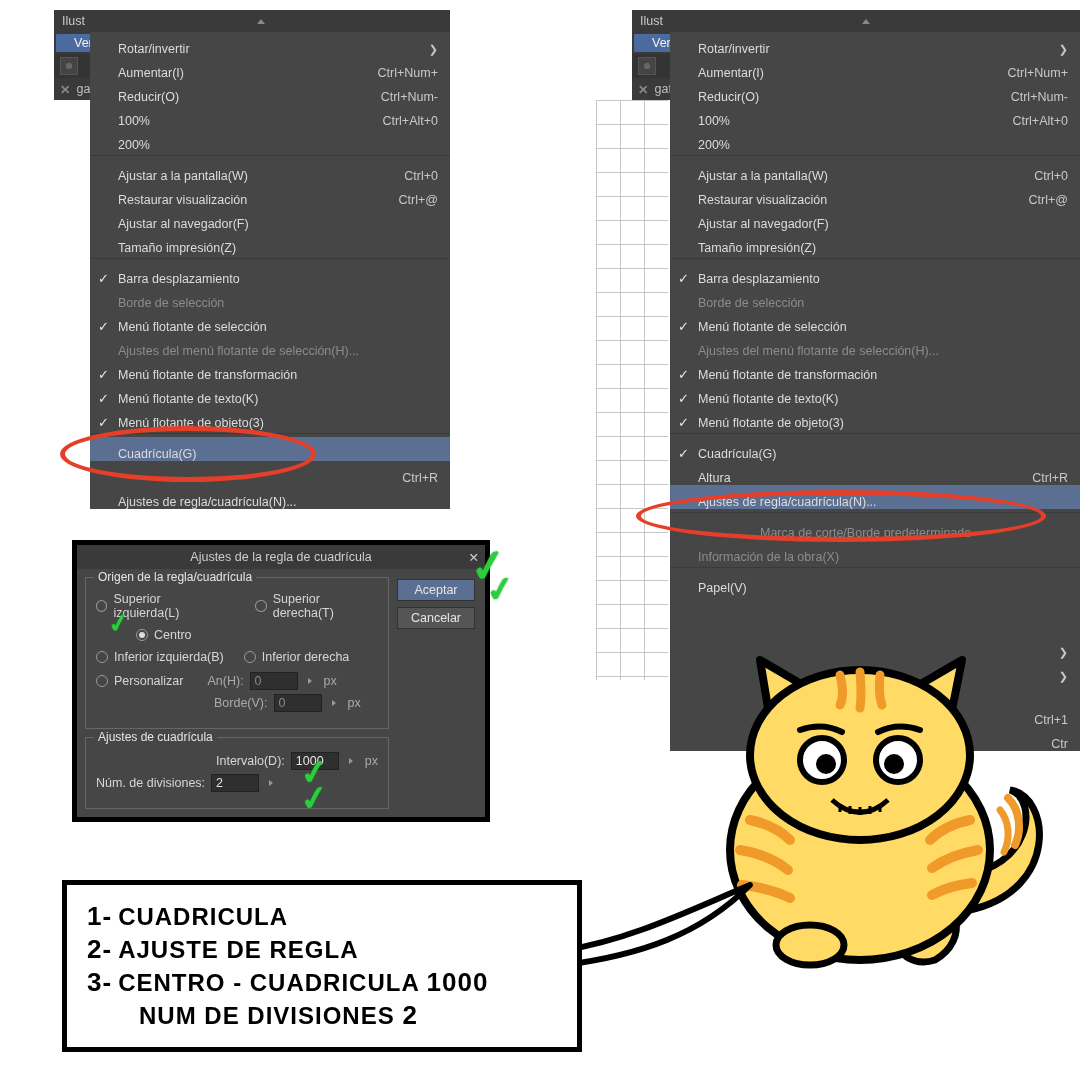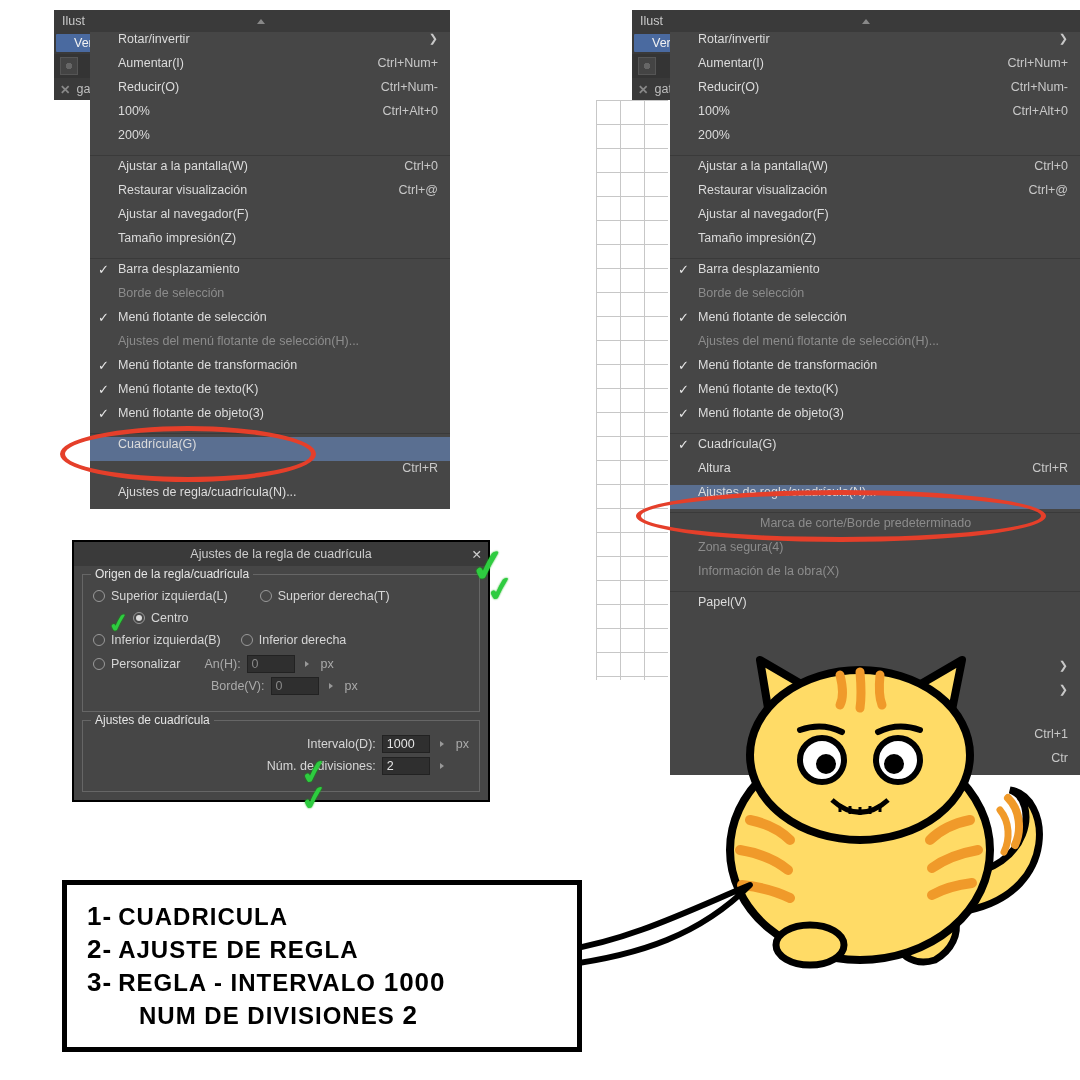--- a/index.html
+++ b/index.html
@@ -59,21 +59,21 @@
     height: 22px; display: flex; align-items: center;
     padding: 0 6px; background: #3a3a3a; color: #bfbfbf; gap: 6px;
   }
   .filetab .x { color: #888; font-weight: bold; }
   
   .menu {
     background: #464646;
     color: #dcdcdc;
   }
   .menuitem {
-    display: flex; align-items: flex-start;
+    display: flex; align-items: flex-end;
     height: 24px;
     padding: 0 12px 0 28px;
     position: relative;
     white-space: nowrap;
   }
   .menuitem.sel { background: #5a6f91; }
   .menuitem.dis { color: #8c8c8c; }
   .menuitem .shortcut {
     margin-left: auto; color: #c8c8c8;
   }
@@ -82,21 +82,21 @@
   }
   .menuitem .check {
     position: absolute; left: 8px;
     font-size: 13px; color: #e8e8e8;
   }
   .sep { height: 1px; background: #3a3a3a; margin: 3px 0; }
   
   .dialog {
     position: absolute;
     background: #464646;
-    border: 2px solid #000000;
+    border: 5px solid #000000;
   }
   .dlg-title {
     height: 24px; background: #3a3a3a;
     display: flex; align-items: center; justify-content: center;
     color: #cdcdcd; position: relative;
   }
   .dlg-title .close {
     position: absolute; right: 6px;
   }
   .fieldset {
@@ -335,28 +335,32 @@
         </div>
       </div>
       <div class="fieldset">
         <div class="legend">Ajustes de cuadrícula</div>
         <div class="radio-row" style="justify-content:flex-end;">
           <span>Intervalo(D):</span>
           <span class="inputbox active">1000</span>
           <span class="chev"></span>
           <span class="unit">px</span>
         </div>
-        <div class="radio-row" style="justify-content:flex-end;">
+        <div class="radio-row" style="">
           <span>Núm. de divisiones:</span>
           <span class="inputbox active">2</span>
           <span class="chev"></span>
           <span class="unit" style="visibility:hidden;">px</span>
         </div>
       </div>
     </div>
+    <div style="padding:10px 10px 0 0;">
+      <div class="btn primary">Aceptar</div>
+      <div class="btn">Cancelar</div>
+    </div>
   </div>
 </div>
 
 <div class="greencheck" style="left:470px; top:540px; font-size:44px;">✓</div>
 <div class="greencheck" style="left:486px; top:569px;">✓</div>
 <div class="greencheck" style="left:108px; top:608px; font-size:26px;">✓</div>
 <div class="greencheck" style="left:300px; top:752px;">✓</div>
 <div class="greencheck" style="left:300px; top:778px;">✓</div>
 
 <div class="grid-bg" style="left:596px; top:100px; width:72px; height:580px;"></div>
@@ -452,23 +456,20 @@
   <div class="menuitem">
       <span>Altura</span>
       <span class="shortcut">Ctrl+R</span>
     </div>
   <div class="menuitem sel">
       <span>Ajustes de regla/cuadrícula(N)...</span>
     </div>
   <div class="sep"></div>
   <div class="menuitem dis" style="padding-left:90px;">
       <span>Marca de corte/Borde predeterminado</span>
-    </div>
-  <div class="menuitem dis">
-      <span>Zona segura(4)</span>
     </div>
   <div class="menuitem dis">
       <span>Información de la obra(X)</span>
     </div>
   <div class="sep"></div>
   <div class="menuitem">
       <span>Papel(V)</span>
     </div>
   <div style="height:40px;"></div>
   <div class="menuitem">
@@ -530,15 +531,15 @@
 </svg>
 </div>
 
 <svg style="position:absolute; left:560px; top:880px;" width="200" height="100">
   <path d="M 5 70 C 70 60 130 30 190 5 C 140 55 80 75 5 85 Z" fill="#fff" stroke="#000" stroke-width="6" stroke-linejoin="round"></path>
 </svg>
 
 <div class="speech" style="left:62px; top:880px; width:520px;">
   <div class="line"><span class="num">1-</span><span>CUADRICULA</span></div>
   <div class="line"><span class="num">2-</span><span>AJUSTE DE REGLA</span></div>
-  <div class="line"><span class="num">3-</span><span>REGLA - INTERVALO</span> <strong>1000</strong></div>
+  <div class="line"><span class="num">3-</span><span>CENTRO - CUADRICULA</span> <strong>1000</strong></div>
   <div class="line sub"><span>NUM DE DIVISIONES</span> <strong>2</strong></div>
 </div>
 
 </body></html>

